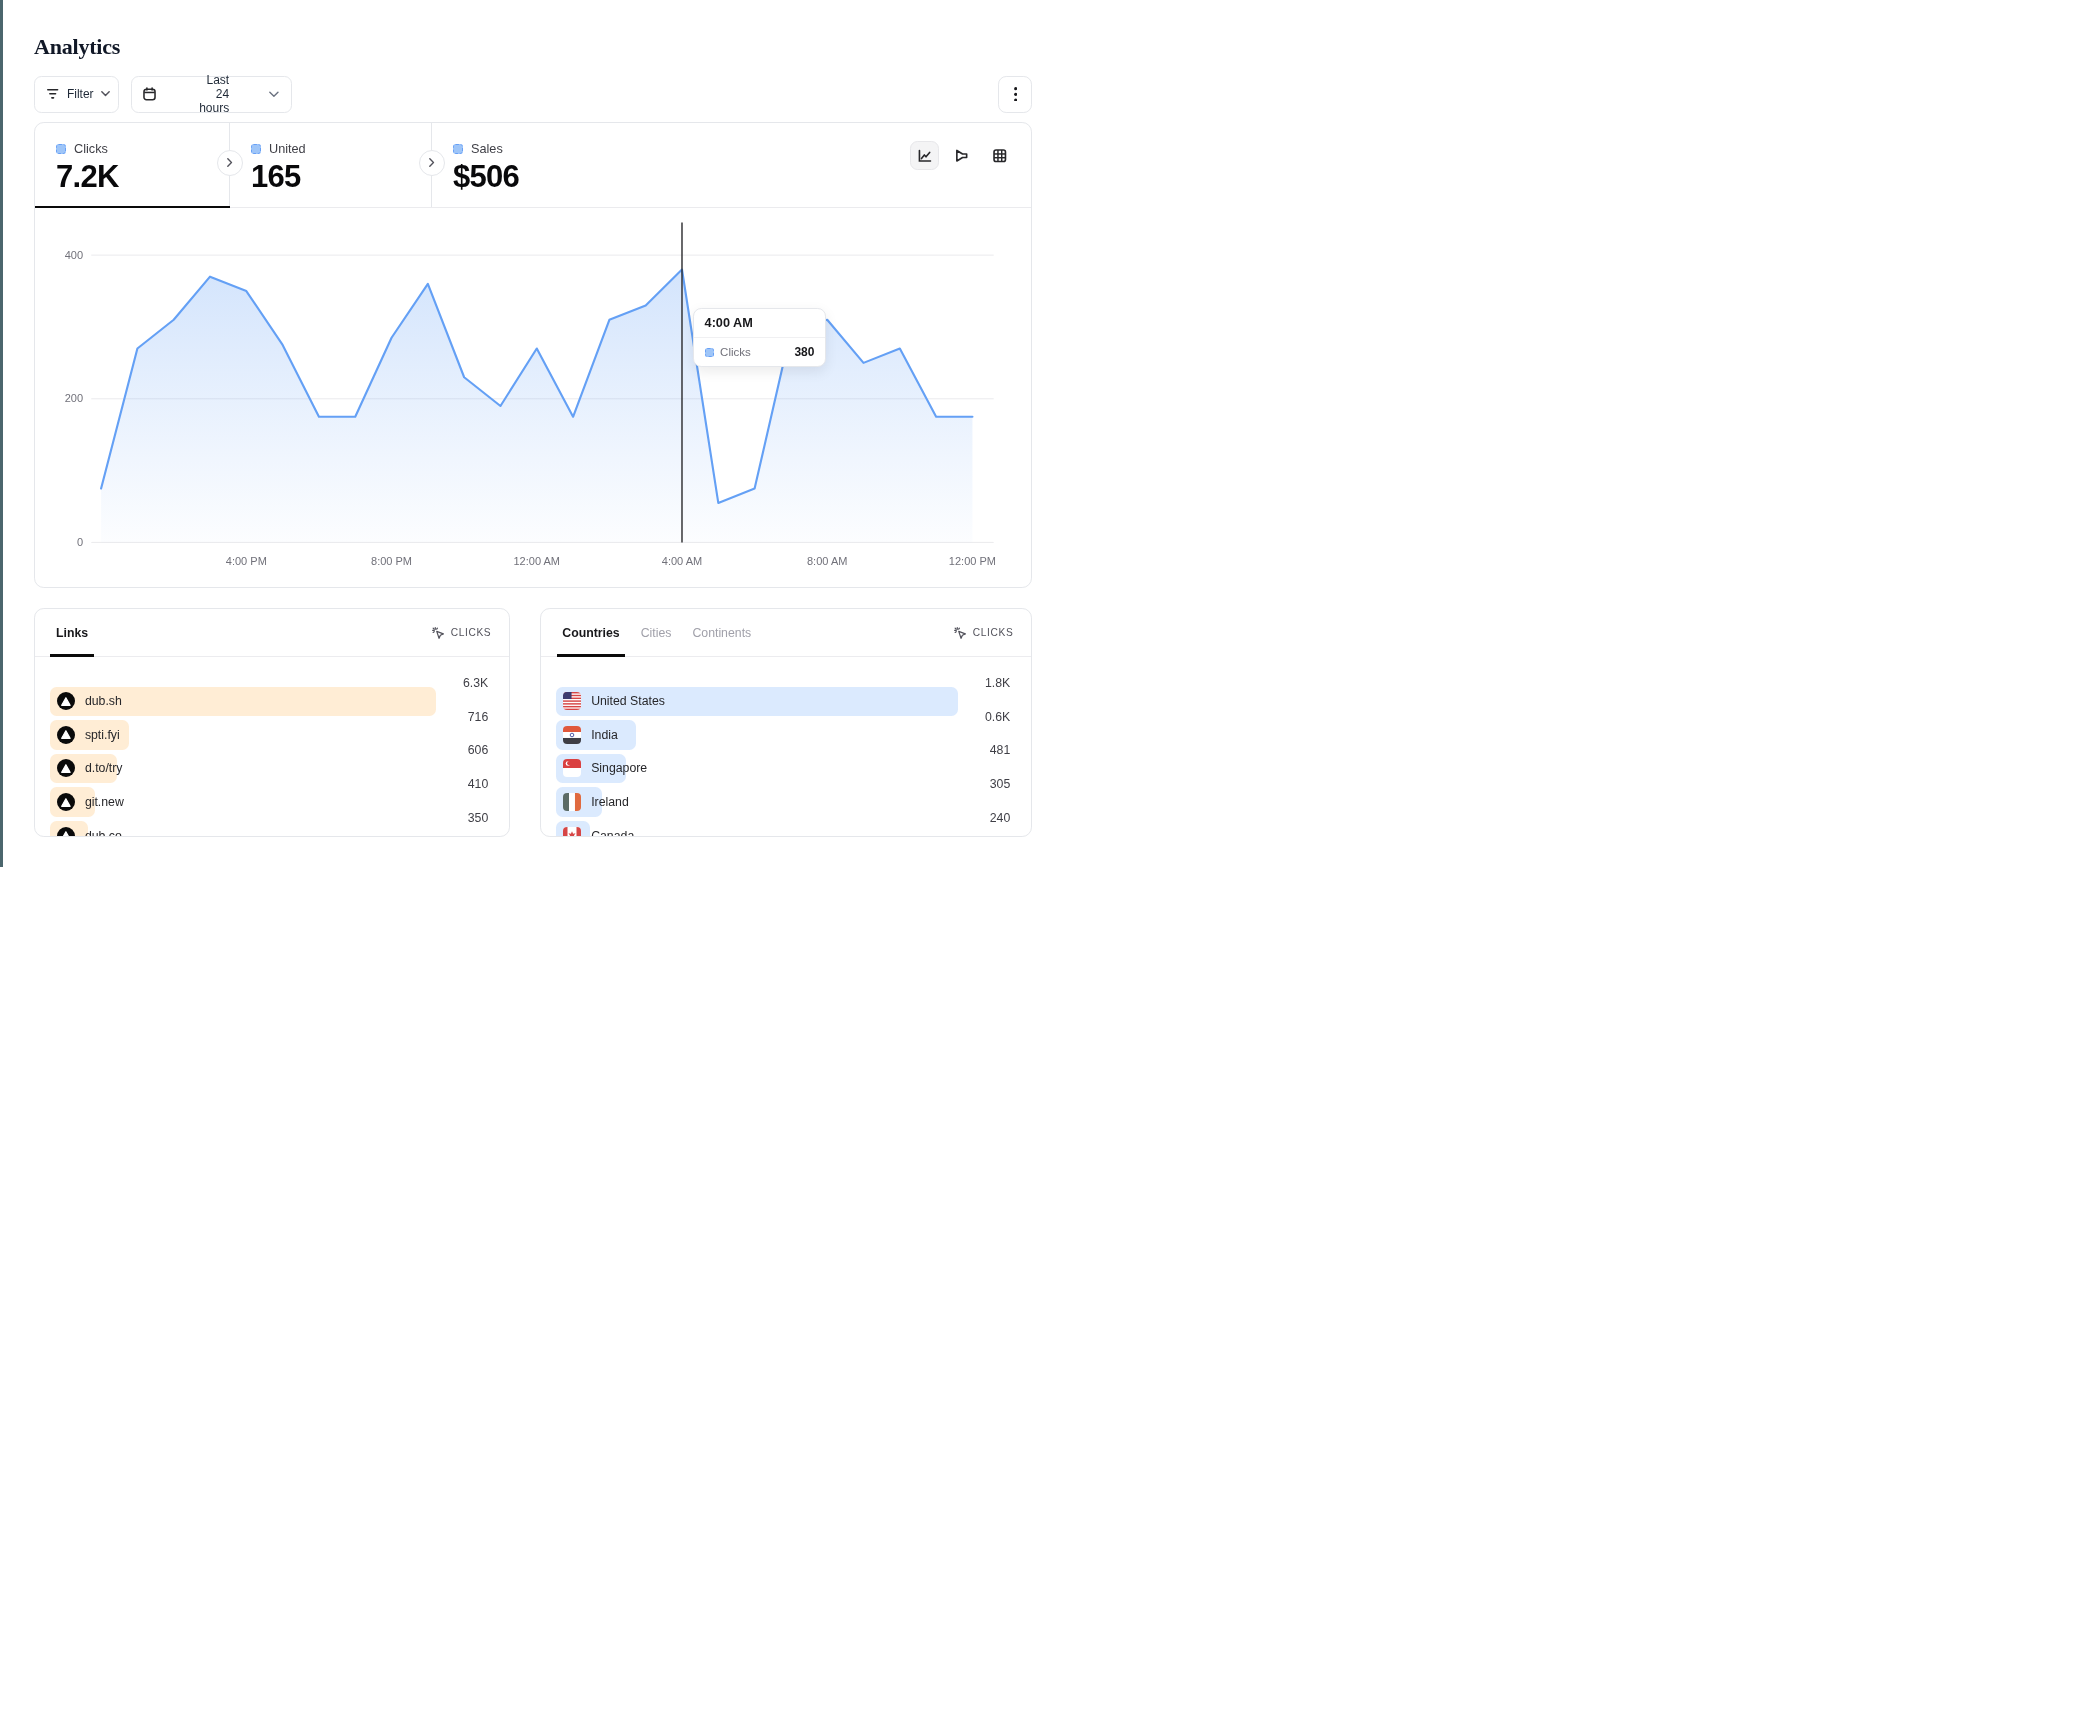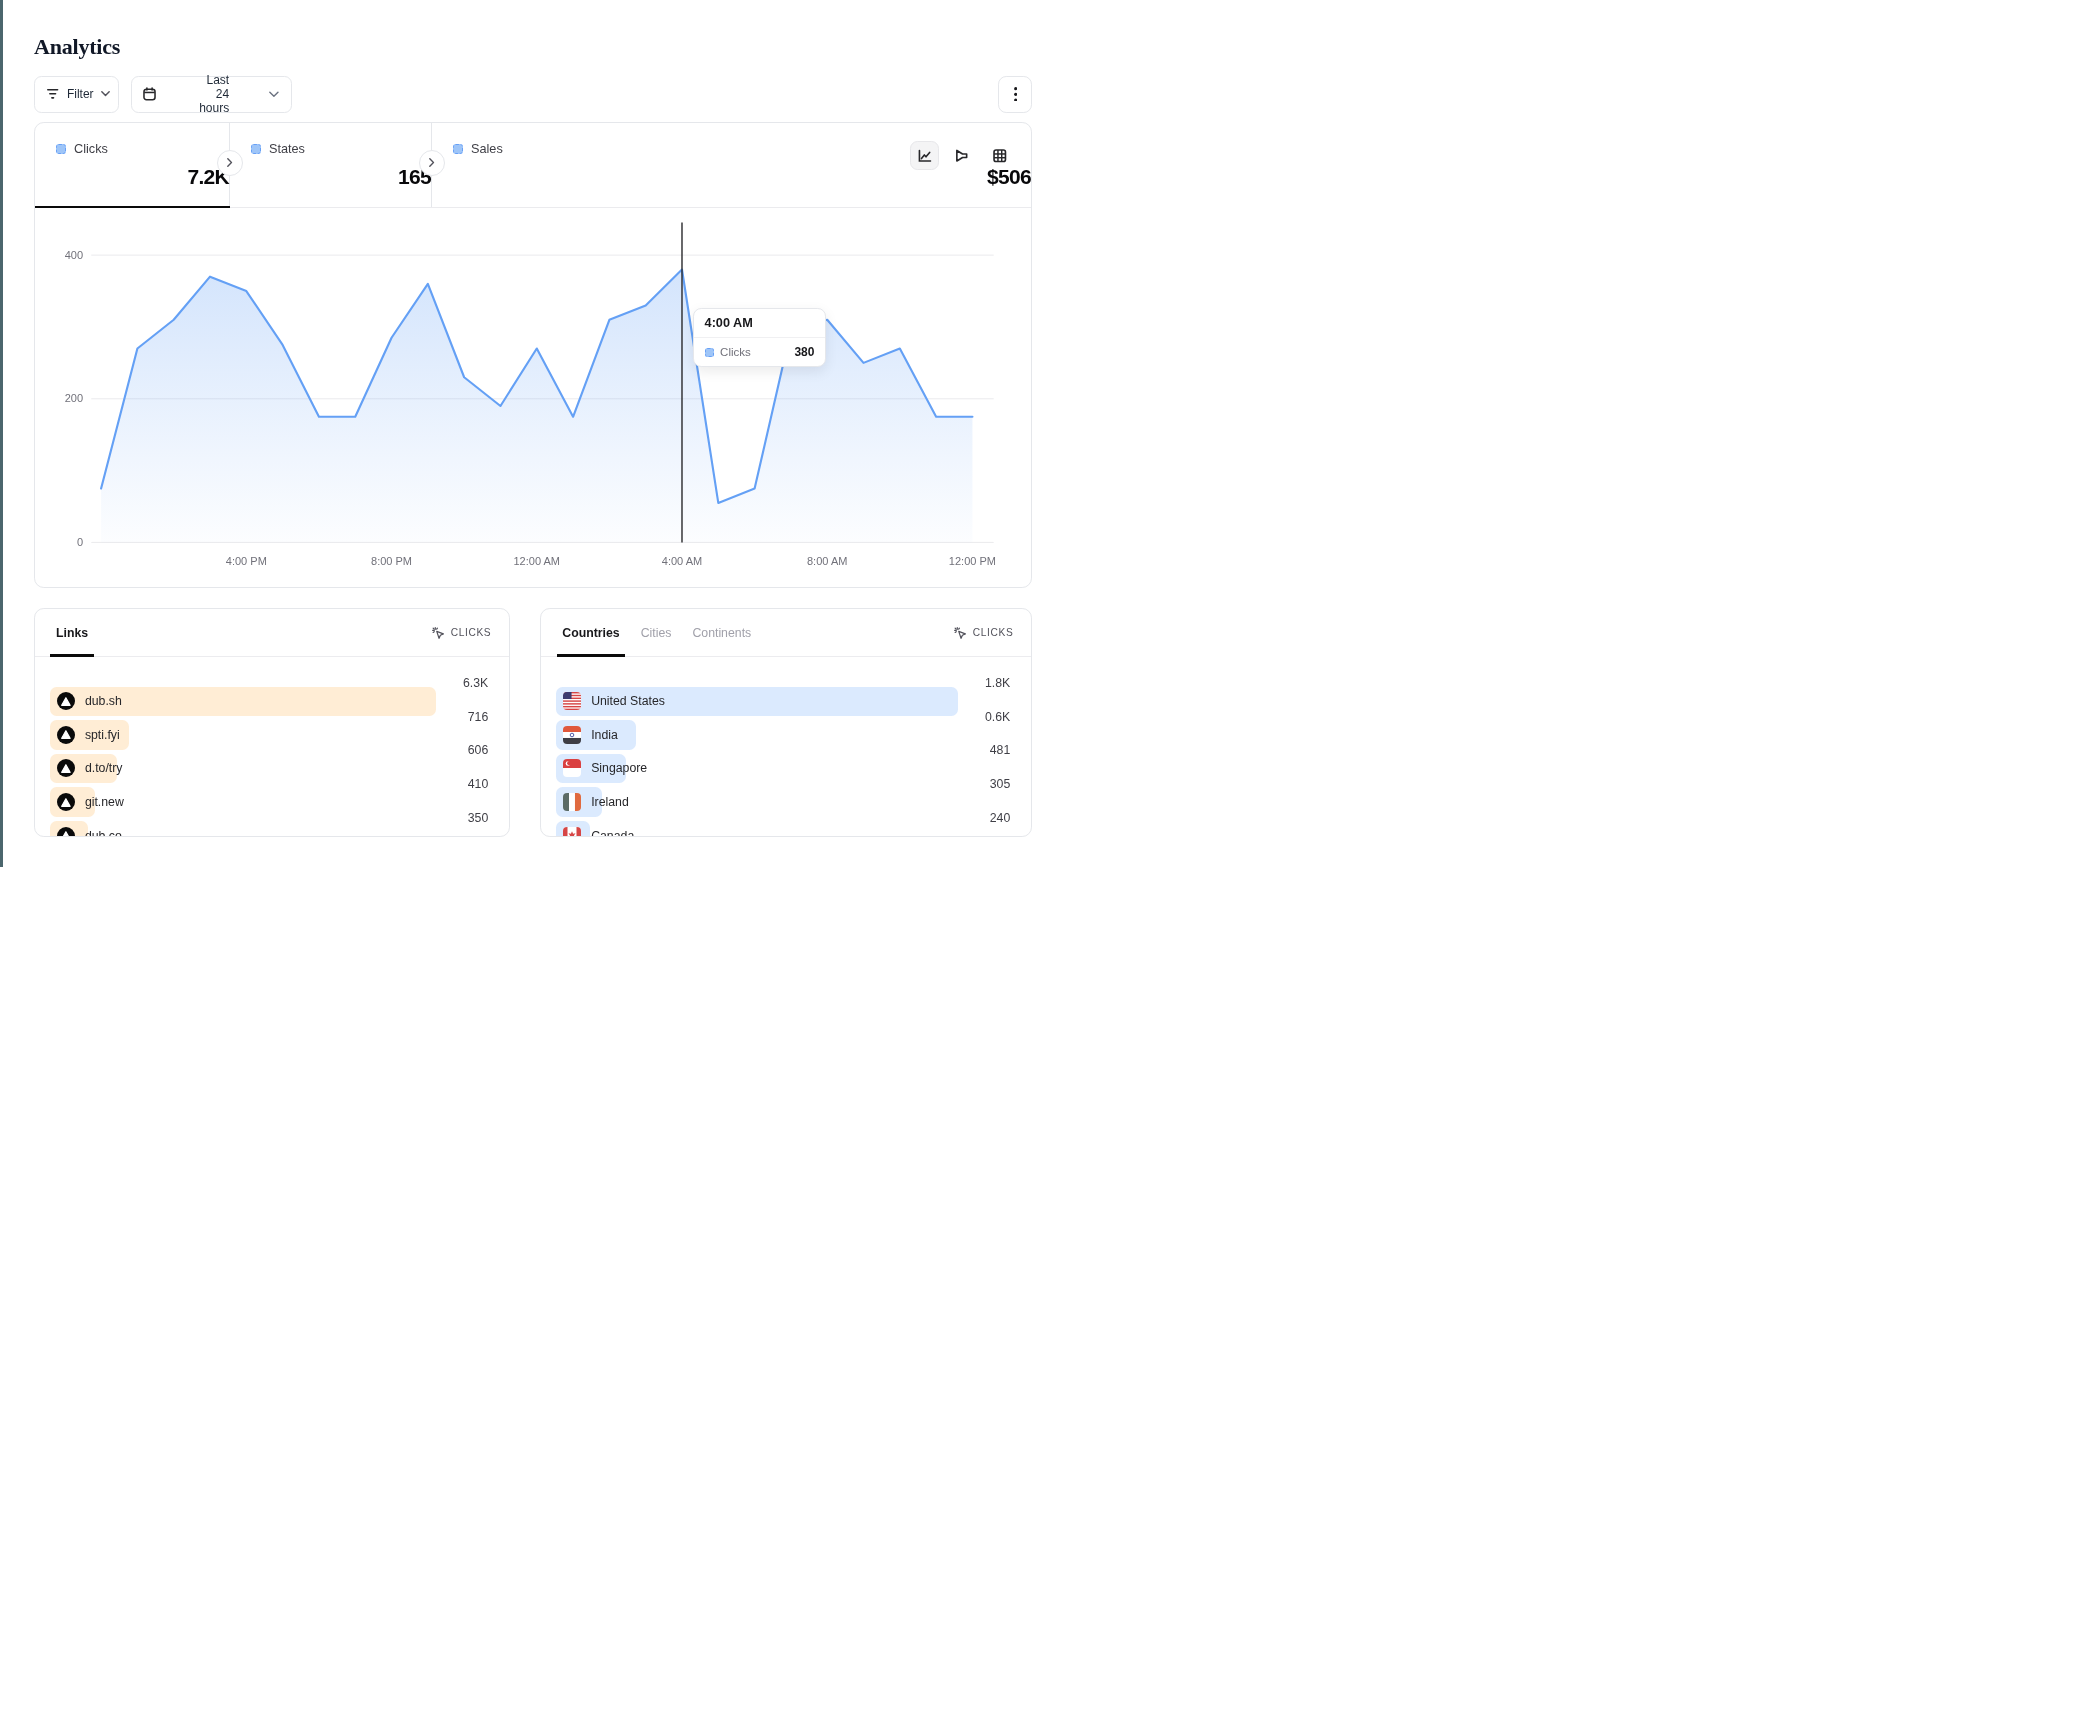--- a/index.html
+++ b/index.html
@@ -31,21 +31,21 @@
     border:0.8px solid #e5e7eb; border-radius:9.8px; background:#fff;
   }
   .stats-row { position:relative; display:flex; height:85px; border-bottom:0.8px solid #ebebee; }
   .stat { position:relative; padding:19.6px 0 0 21px; }
   .stat-1 { width:195px; border-right:0.8px solid #e5e7eb; }
   .stat-2 { width:202px; border-right:0.8px solid #e5e7eb; }
   .stat-3 { flex:1; }
   .stat-head { display:flex; align-items:center; gap:8.2px; }
   .chip { width:9.8px; height:9.8px; border-radius:2.9px; background:#9ec5f8; border:0.8px dashed rgba(59,130,246,.55); }
   .stat-label { font-size:12.7px; color:#3f3f46; }
-  .stat-value { margin-top:9px; font-size:21px; font-weight:700; letter-spacing:-0.7px; color:#09090b;text-align:right; }
+  .stat-value { margin-top:3px; font-size:31px; font-weight:700; letter-spacing:-0.7px; color:#09090b; }
   .stat-underline { position:absolute; left:0; bottom:-1.6px; width:195px; height:2.5px; background:#0a0a0a; z-index:2; }
   .circle-btn {
     position:absolute; top:27px; width:26px; height:26px; border-radius:50%;
     background:#fff; border:0.8px solid #e5e7eb; display:flex; align-items:center; justify-content:center;
     cursor:pointer; z-index:3;
   }
   .circle-btn-1 { left:182px; }
   .circle-btn-2 { left:384px; }
   .view-toggle { position:absolute; top:18px; right:16.4px; display:flex; align-items:center; gap:8.2px; }
   .vt-btn { width:29.5px; height:29.5px; display:flex; align-items:center; justify-content:center; border-radius:7.4px; border:0.8px solid transparent; background:transparent; cursor:pointer; }
@@ -140,21 +140,21 @@
       <div class="stat-head">
         <span class="chip"></span>
         <span class="stat-label">Clicks</span>
       </div>
       <div class="stat-value">7.2K</div>
       <div class="stat-underline"></div>
     </div>
     <div class="stat stat-2">
       <div class="stat-head">
         <span class="chip"></span>
-        <span class="stat-label">States</span>
+        <span class="stat-label">United</span>
       </div>
       <div class="stat-value">165</div>
     </div>
     <div class="stat stat-3">
       <div class="stat-head">
         <span class="chip"></span>
         <span class="stat-label">Sales</span>
       </div>
       <div class="stat-value">$506</div>
     </div>

